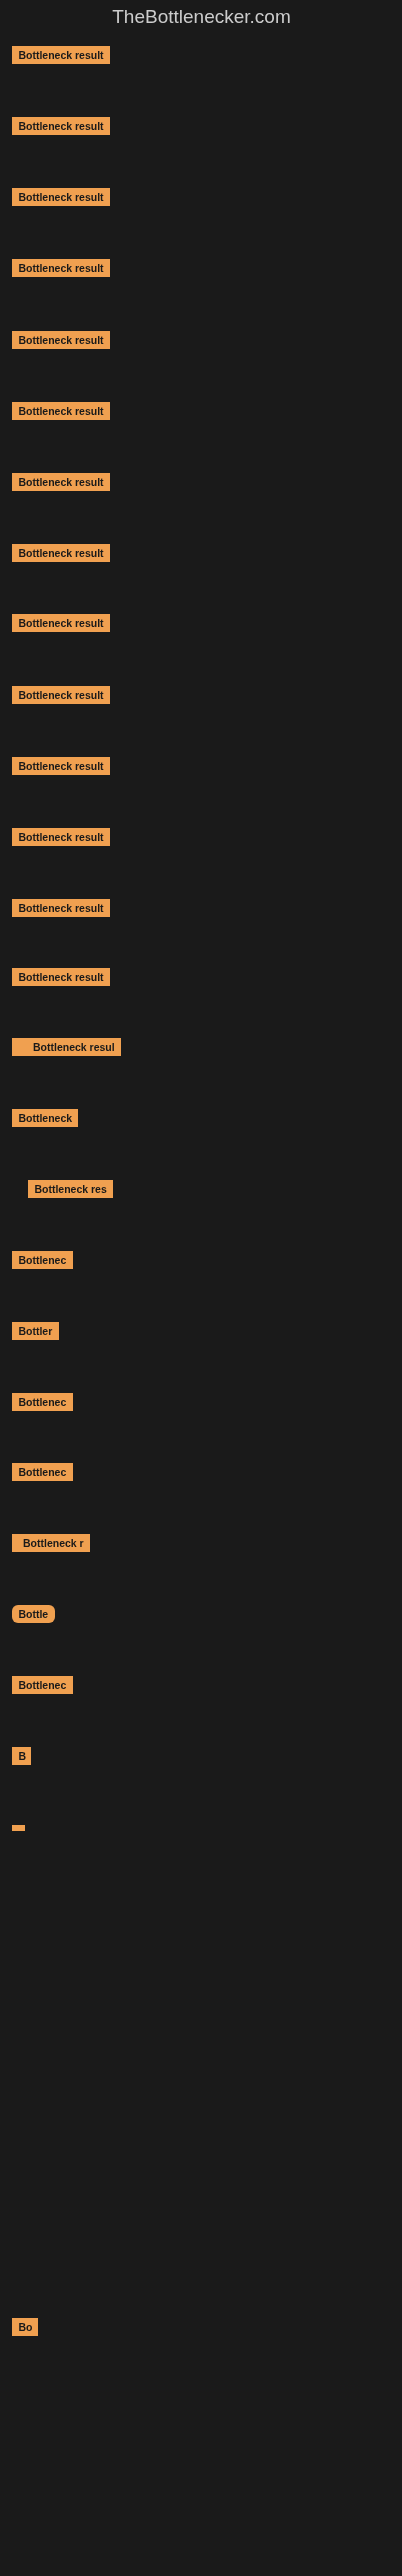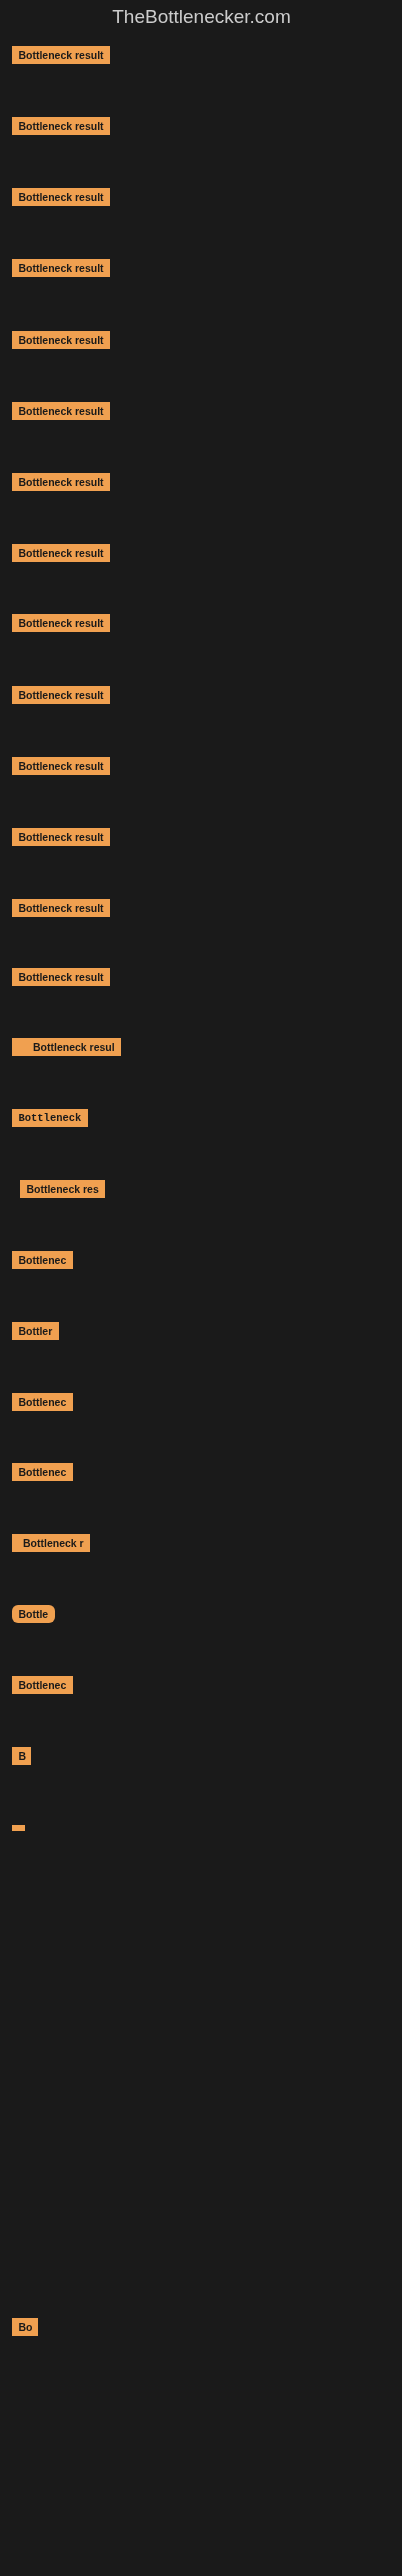--- a/index.html
+++ b/index.html
@@ -50,22 +50,22 @@
     <div class="bottleneck-item" style="top: 402px; left: 0px;"><span class="bottleneck-badge" style="max-width: 158px;">Bottleneck result</span></div>
     <div class="bottleneck-item" style="top: 473px; left: 0px;"><span class="bottleneck-badge" style="max-width: 155px;">Bottleneck result</span></div>
     <div class="bottleneck-item" style="top: 544px; left: 0px;"><span class="bottleneck-badge" style="max-width: 158px;">Bottleneck result</span></div>
     <div class="bottleneck-item" style="top: 614px; left: 0px;"><span class="bottleneck-badge" style="max-width: 154px;">Bottleneck result</span></div>
     <div class="bottleneck-item" style="top: 686px; left: 0px;"><span class="bottleneck-badge" style="max-width: 153px;">Bottleneck result</span></div>
     <div class="bottleneck-item" style="top: 757px; left: 0px;"><span class="bottleneck-badge" style="max-width: 154px;">Bottleneck result</span></div>
     <div class="bottleneck-item" style="top: 828px; left: 0px;"><span class="bottleneck-badge" style="max-width: 146px;">Bottleneck result</span></div>
     <div class="bottleneck-item" style="top: 899px; left: 0px;"><span class="bottleneck-badge" style="max-width: 146px;">Bottleneck result</span></div>
     <div class="bottleneck-item" style="top: 968px; left: 0px;"><span class="bottleneck-badge" style="max-width: 144px;">Bottleneck result</span></div>
     <div class="bottleneck-item" style="top: 1038px; left: 0px;"><span class="bottleneck-badge" style="max-width: 127px; padding-left: 21px;">Bottleneck resul</span></div>
-    <div class="bottleneck-item" style="top: 1109px; left: 0px; font-family: Liberation Mono, monospace;"><span class="bottleneck-badge" style="max-width: 81px;">Bottleneck</span></div>
-    <div class="bottleneck-item" style="top: 1180px; left: 8px;"><span class="bottleneck-badge" style="max-width: 101px;">Bottleneck res</span></div>
+    <div class="bottleneck-item" style="top: 1109px; left: 0px;"><span class="bottleneck-badge" style="max-width: 81px;">Bottleneck</span></div>
+    <div class="bottleneck-item" style="top: 1180px; left: 16px;"><span class="bottleneck-badge" style="max-width: 101px;">Bottleneck res</span></div>
     <div class="bottleneck-item" style="top: 1251px; left: 0px;"><span class="bottleneck-badge" style="max-width: 72px;">Bottlenec</span></div>
     <div class="bottleneck-item" style="top: 1322px; left: 0px;"><span class="bottleneck-badge" style="max-width: 55px;">Bottler</span></div>
     <div class="bottleneck-item" style="top: 1393px; left: 0px;"><span class="bottleneck-badge" style="max-width: 71px;">Bottlenec</span></div>
     <div class="bottleneck-item" style="top: 1463px; left: 0px;"><span class="bottleneck-badge" style="max-width: 64px;">Bottlenec</span></div>
     <div class="bottleneck-item" style="top: 1534px; left: 0px;"><span class="bottleneck-badge" style="max-width: 85px; padding-left: 11px;">Bottleneck r</span></div>
     <div class="bottleneck-item" style="top: 1605px; left: 0px;"><span class="bottleneck-badge" style="max-width: 50px; border-radius: 6px;">Bottle</span></div>
     <div class="bottleneck-item" style="top: 1676px; left: 0px;"><span class="bottleneck-badge" style="max-width: 69px;">Bottlenec</span></div>
     <div class="bottleneck-item" style="top: 1747px; left: 0px;"><span class="bottleneck-badge" style="max-width: 19.3px;">B</span></div>
     <div class="bottleneck-item" style="top: 1819px; left: 0px;"><span class="bottleneck-badge" style="max-width: 11.3px;"></span></div>
     <div class="bottleneck-item" style="top: 2318px; left: 0px;"><span class="bottleneck-badge" style="max-width: 26px;">Bo</span></div>

